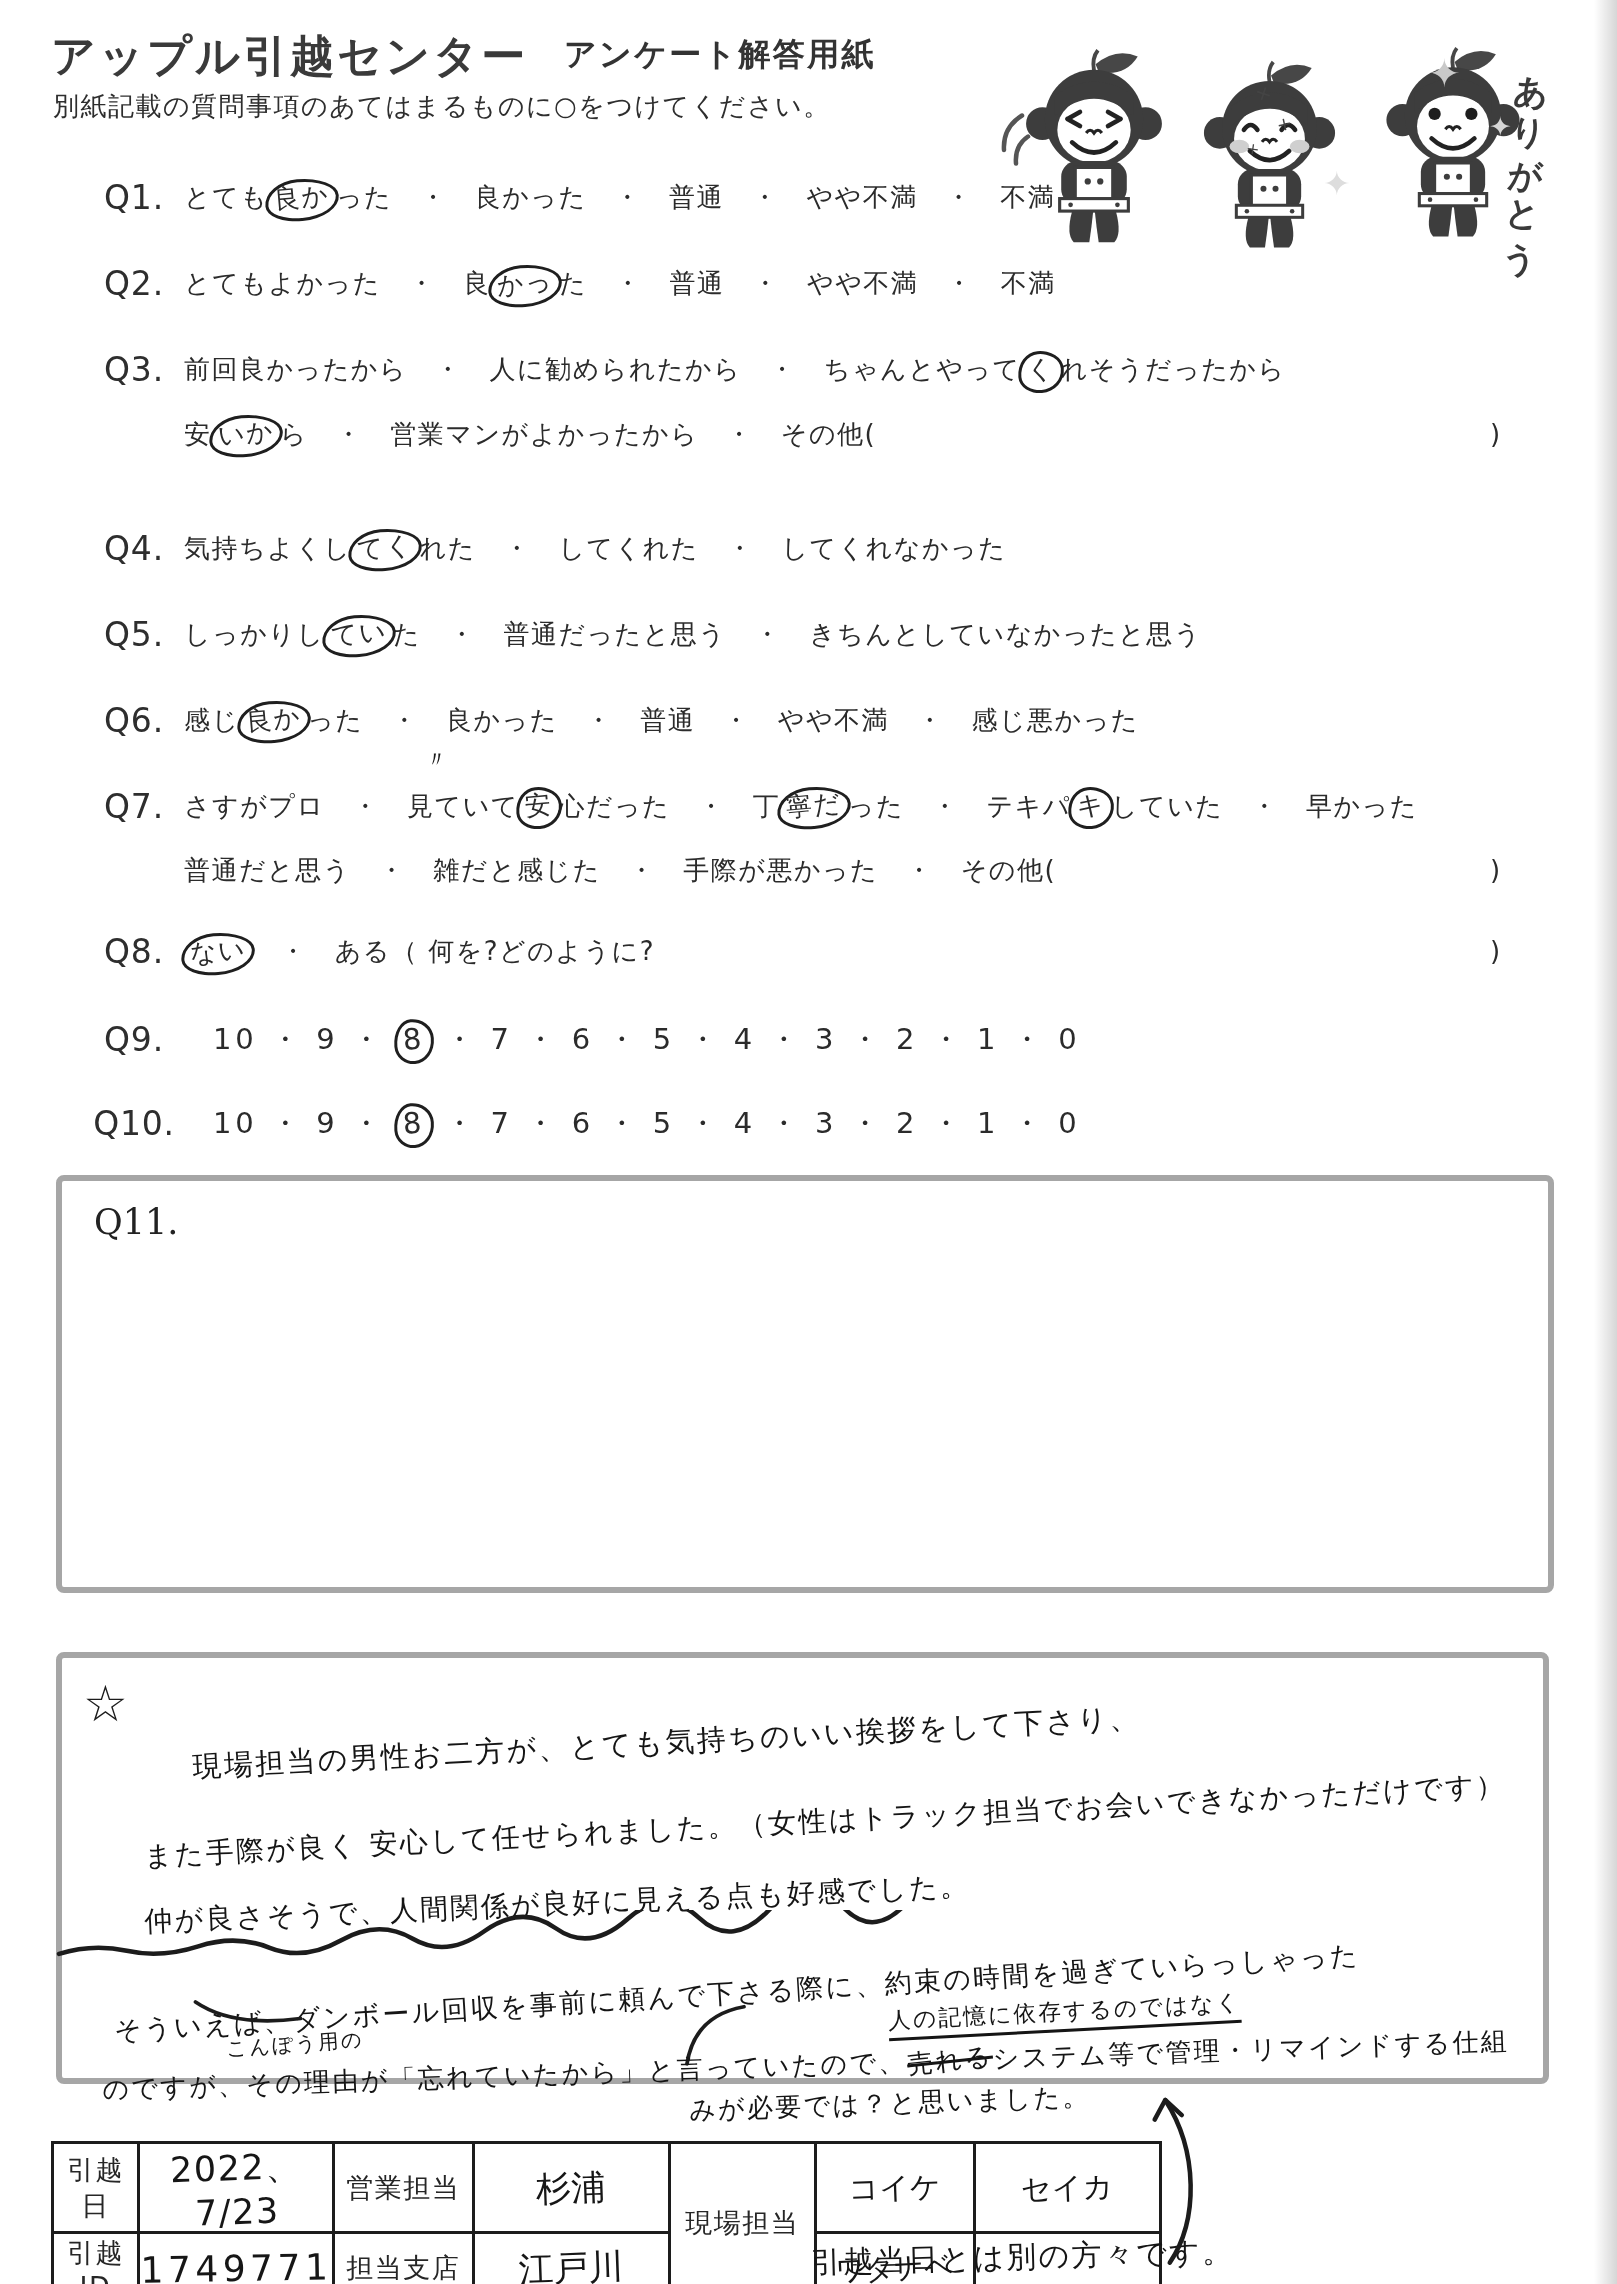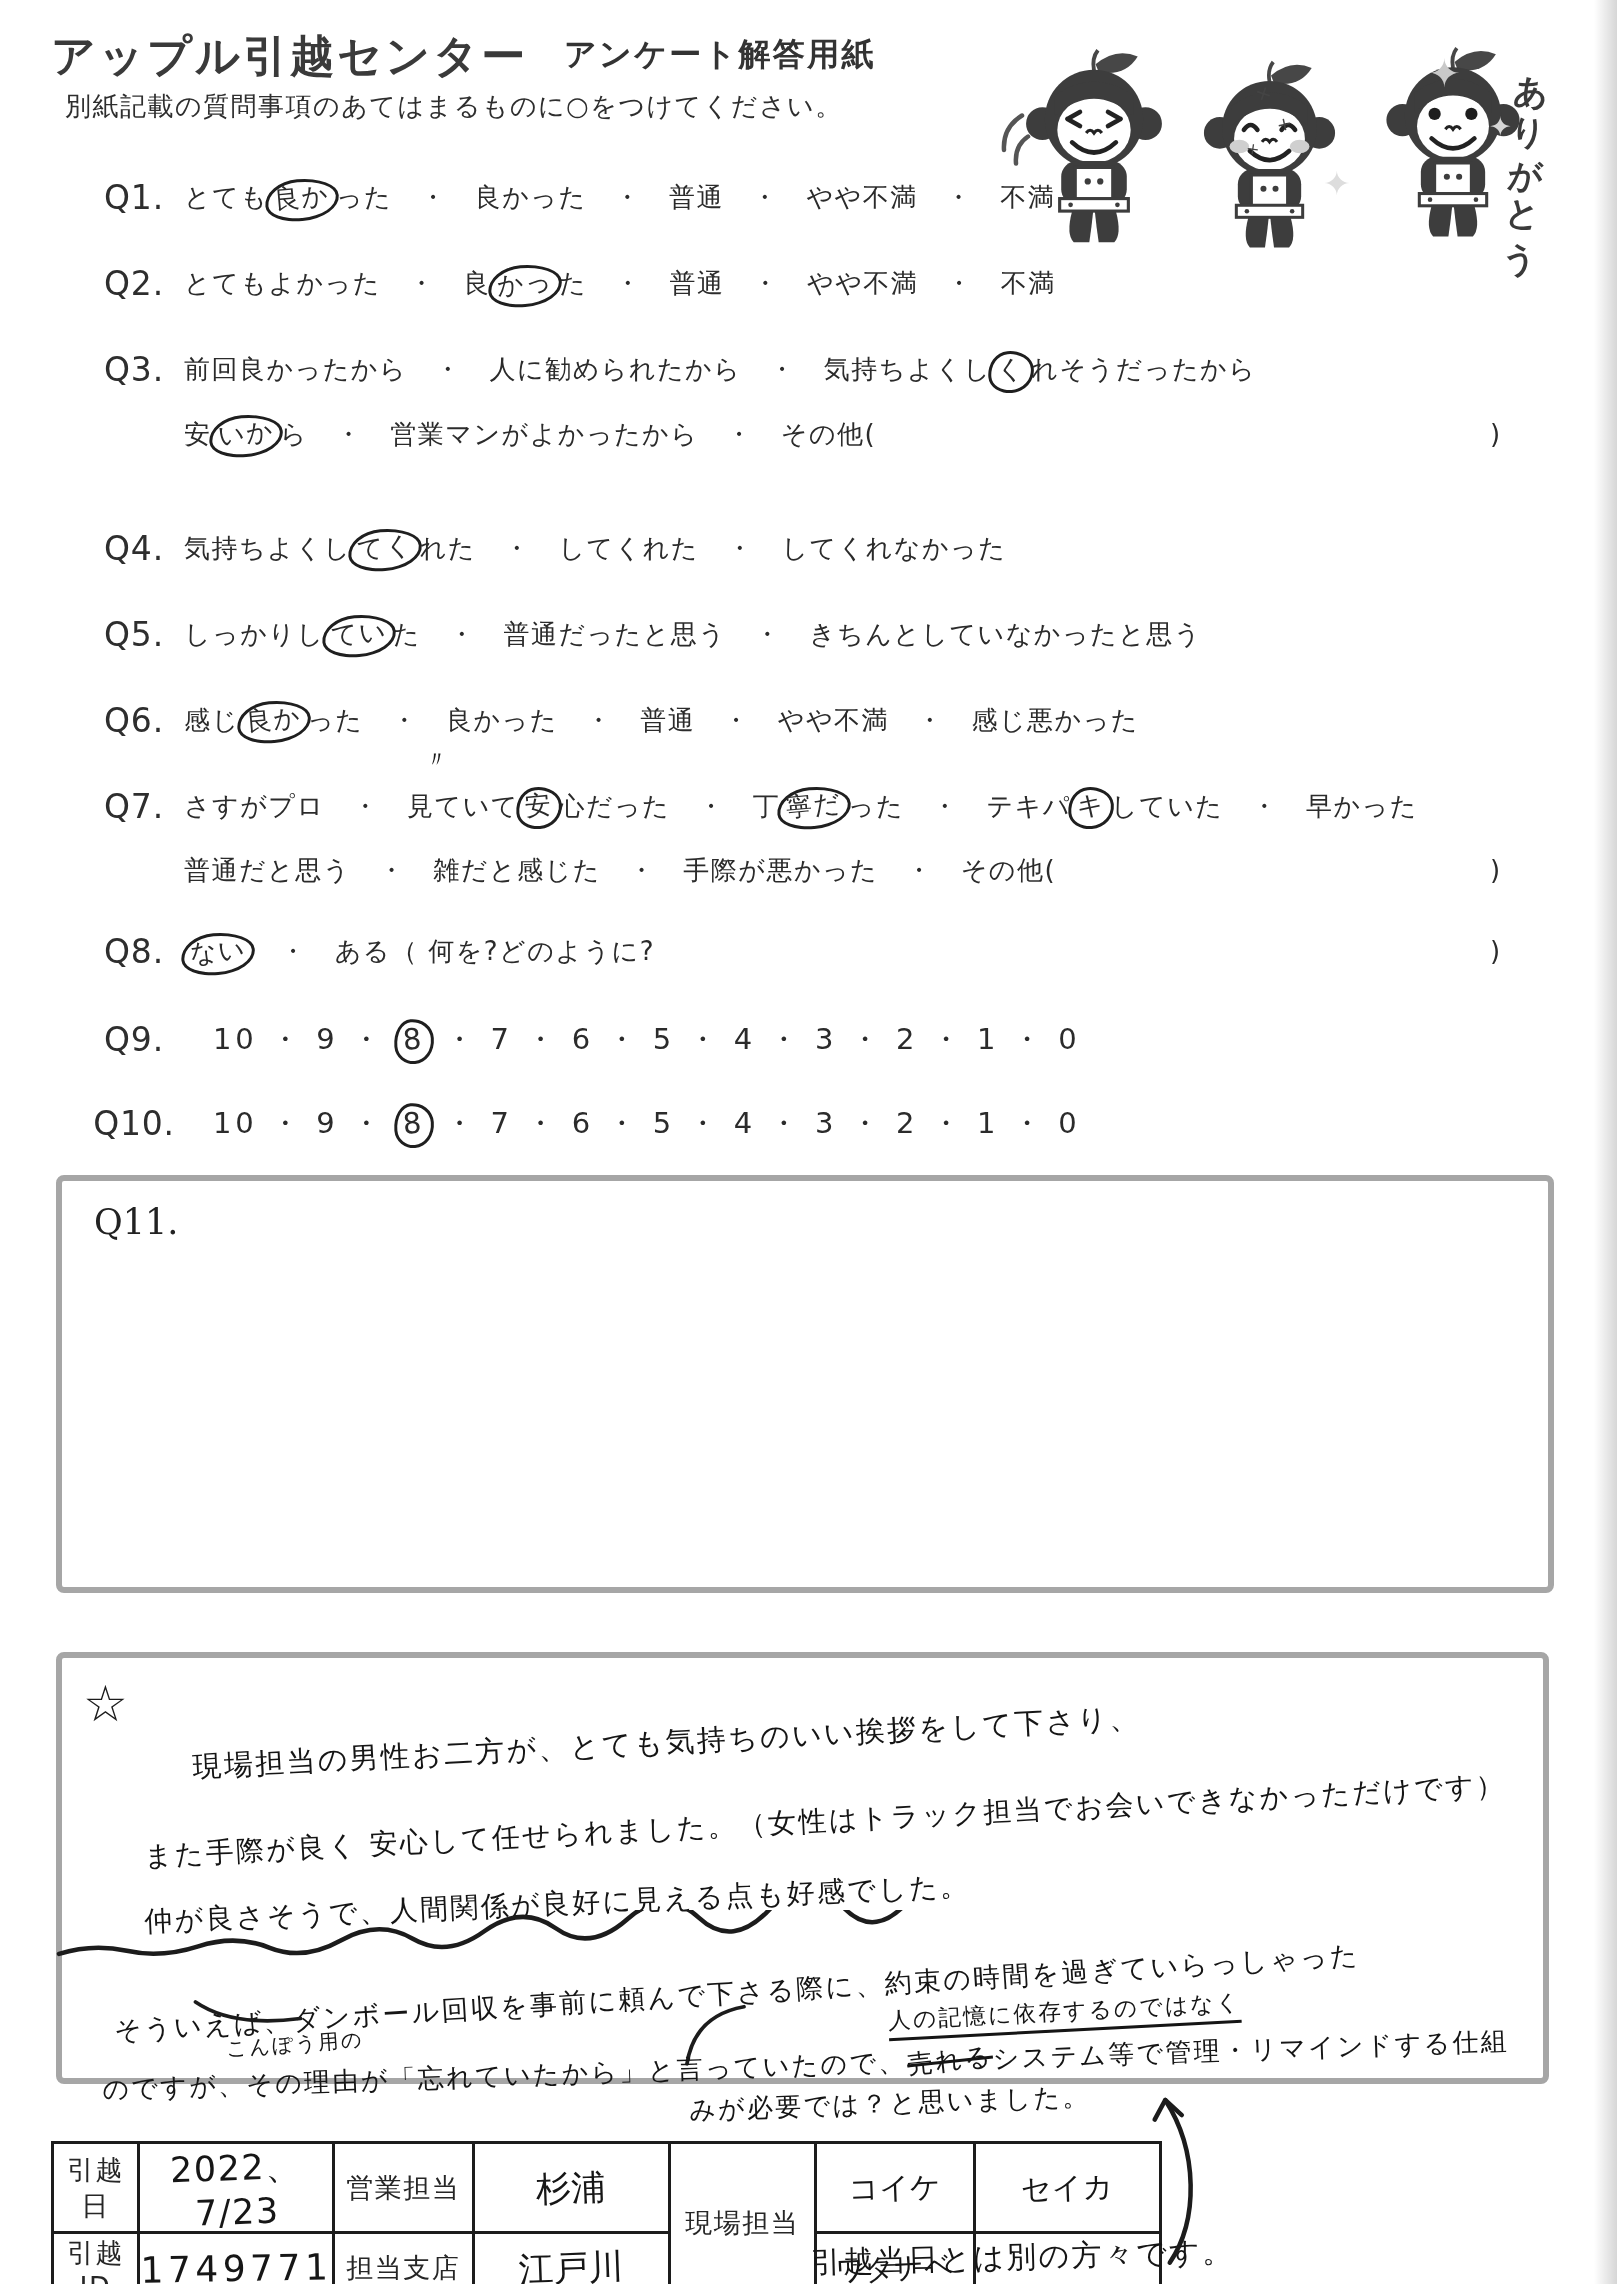--- a/index.html
+++ b/index.html
@@ -7,21 +7,21 @@
     width:1617px;height:2284px;position:relative;overflow:hidden;
     background:#ffffff;color:#2d2d2d;
     font-family:"DejaVu Sans","Liberation Sans",sans-serif;
   }
   .scan-edge{position:absolute;right:0;top:0;width:22.6px;height:100%;
     background:linear-gradient(to right,rgba(0,0,0,0),rgba(0,0,0,0.16));pointer-events:none;}
   
   .header-block{position:absolute;left:51px;top:27px;white-space:nowrap;}
   .brand{font-size:44px;font-weight:800;letter-spacing:3px;color:#3a3a3a;display:inline-block;}
   .form-title{font-size:32px;font-weight:700;letter-spacing:2.3px;color:#333;display:inline-block;margin-left:32px;vertical-align:6px;}
-  .instruction{position:absolute;left:53px;top:89px;font-size:26px;letter-spacing:1.5px;color:#2e2e2e;white-space:nowrap;margin-left:12px;}
+  .instruction{position:absolute;left:53px;top:89px;font-size:26px;letter-spacing:1.5px;color:#2e2e2e;white-space:nowrap;}
   
   .mascots{position:absolute;left:1001px;top:21px;width:602px;height:233px;}
   .monkey{position:absolute;top:22.6px;}
   .m1{left:13.5px;} .m2{left:193px;top:35px;} .m3{left:375px;top:21px;}
   .thanks{position:absolute;left:503px;top:30px;height:211px;
     writing-mode:vertical-rl;font-size:34px;font-weight:700;color:#3a3a3a;
     letter-spacing:3px;transform:rotate(4deg);}
   .sparkle{position:absolute;color:#c9c9c9;}
   .sp1{left:250px;top:54px;font-size:25.6px;color:#444;transform:rotate(18deg);}
   .sp2{left:272px;top:87px;font-size:22.6px;color:#444;transform:rotate(-12deg);}
@@ -180,21 +180,21 @@
     </div>
     <div class="q-row q-idx-1">
       <div class="q-line">
         <span class="q-id">Q2.</span>
         <span class="q-opts"><span>とてもよかった　・　良</span><span class="circled">かっ</span><span>た　・　普通　・　やや不満　・　不満</span></span>
       </div>
     </div>
     <div class="q-row q-idx-2">
       <div class="q-line">
         <span class="q-id">Q3.</span>
-        <span class="q-opts"><span>前回良かったから　・　人に勧められたから　・　気持ちよくし</span><span class="circled">く</span><span>れそうだったから</span></span>
+        <span class="q-opts"><span>前回良かったから　・　人に勧められたから　・　ちゃんとやって</span><span class="circled">く</span><span>れそうだったから</span></span>
       </div>
       <div class="q-line">
         <span class="q-id"></span>
         <span class="q-opts"><span>安</span><span class="circled">いか</span><span>ら　・　営業マンがよかったから　・　その他(</span><span class="tail">)</span></span>
       </div>
     </div>
     <div class="q-row q-idx-3">
       <div class="q-line">
         <span class="q-id">Q4.</span>
         <span class="q-opts"><span>気持ちよくし</span><span class="circled">てく</span><span>れた　・　してくれた　・　してくれなかった</span></span>

